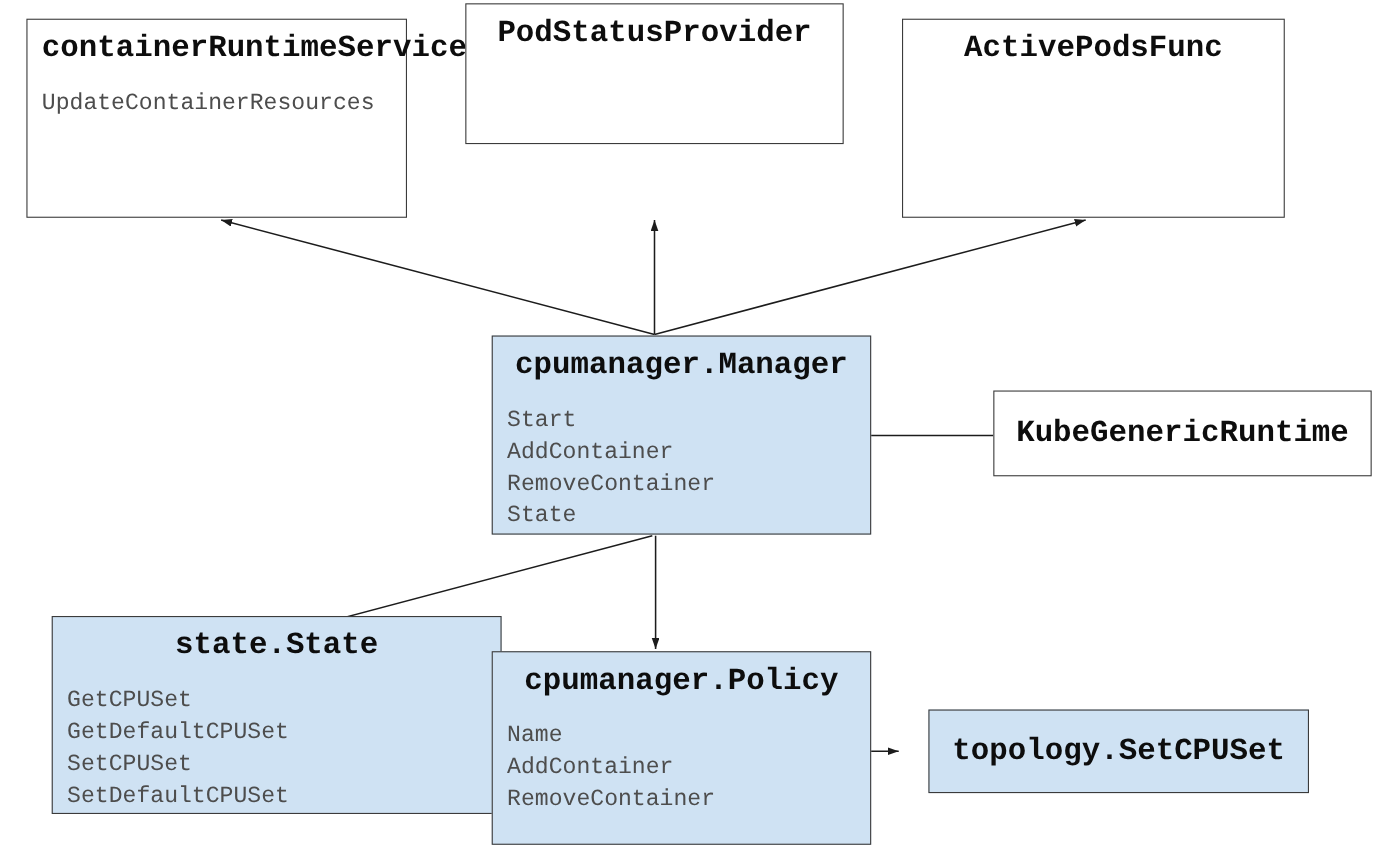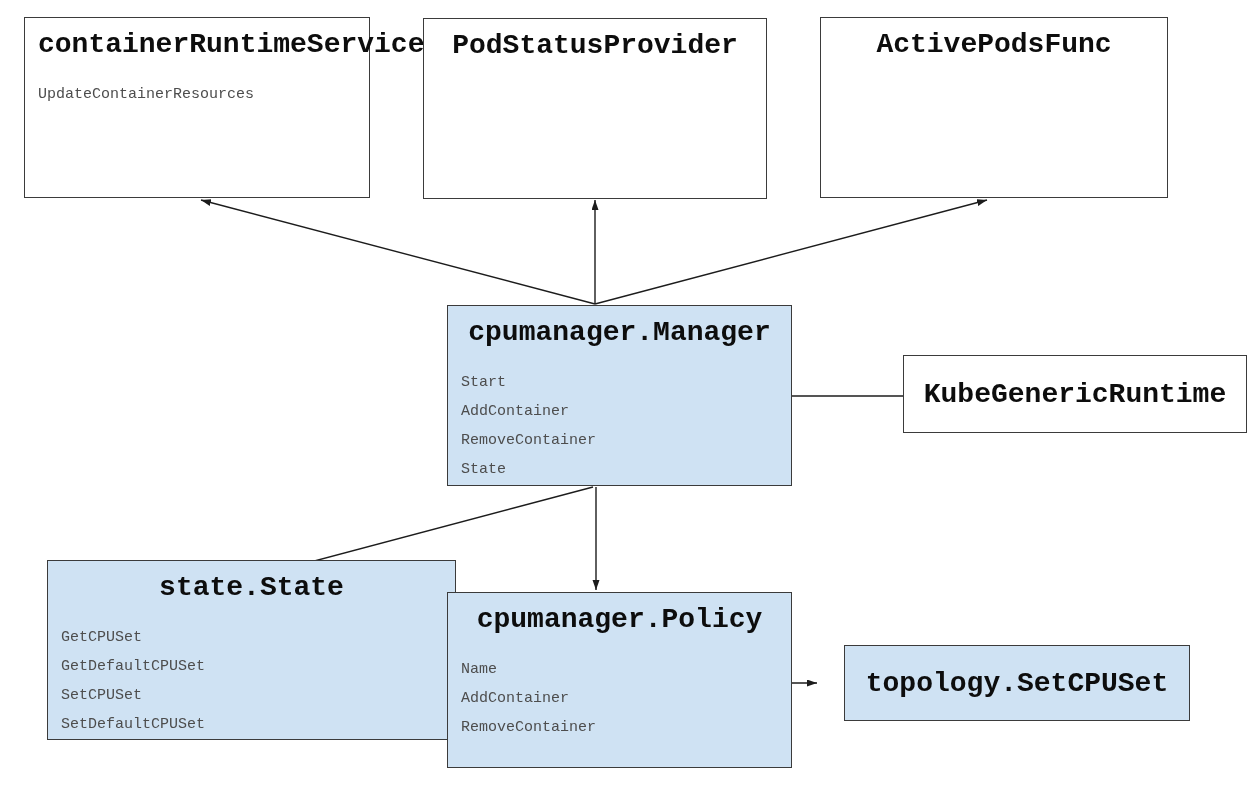--- a/index.html
+++ b/index.html
@@ -46,21 +46,21 @@
     font-size: 28px;
     font-weight: bold;
     color: var(--title-text);
     text-align: center;
     line-height: 26px;
     white-space: nowrap;
   }
   .box--center .box-title { line-height: normal; }
   .box-methods {
     margin-top: 22px;
-    font-size: 15px;
+    font-size: 21px;
     line-height: 29px;
     color: var(--method-text);
     text-align: left;
     white-space: pre-line;
   }
 </style>
 </head>
 <body>
 
 <div class="canvas">
@@ -79,21 +79,21 @@
     <line x1="596" y1="487" x2="596" y2="590" marker-end="url(#ah)"></line>
     <line x1="422" y1="683" x2="373" y2="683" marker-end="url(#ah)"></line>
     <line x1="768" y1="683" x2="817" y2="683" marker-end="url(#ah)"></line>
   </svg>
 
   <div class="box" style="left:24px; top:17px; width:346px; height:181px;">
     <div class="box-title">containerRuntimeService</div>
     <div class="box-methods">UpdateContainerResources</div>
   </div>
 
-  <div class="box" style="left:423px; top:18px; width:344px; height:181px;">
+  <div class="box" style="left:423px; top:3px; width:344px; height:128px;">
     <div class="box-title">PodStatusProvider</div>
   </div>
 
   <div class="box" style="left:820px; top:17px; width:348px; height:181px;">
     <div class="box-title">ActivePodsFunc</div>
   </div>
 
   <div class="box box--highlight" style="left:423px; top:305px; width:345px; height:181px;">
     <div class="box-title">cpumanager.Manager</div>
     <div class="box-methods">Start

